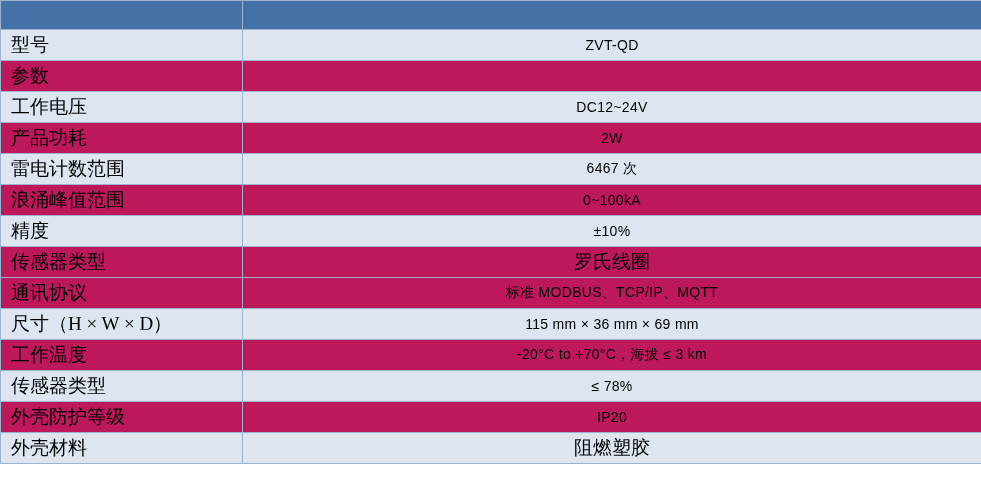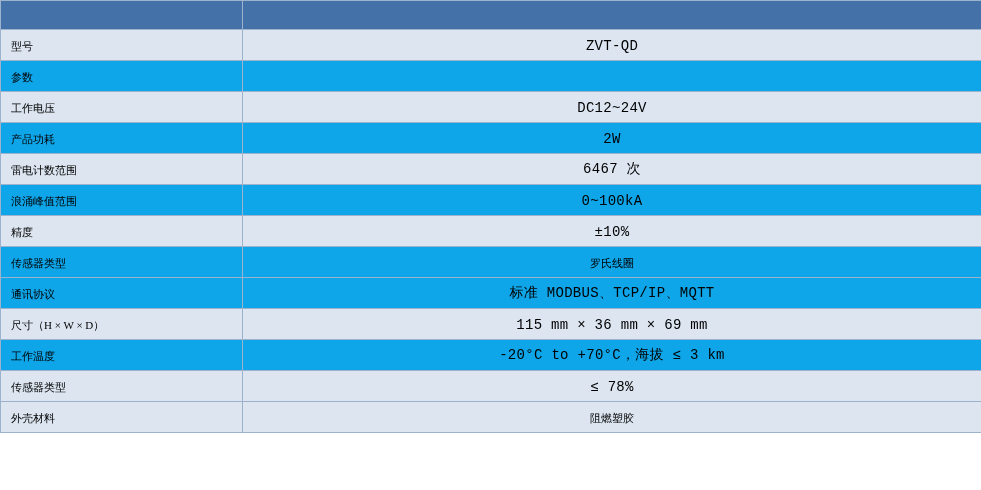--- a/index.html
+++ b/index.html
@@ -43,33 +43,33 @@
     background: #dce5f0;
   }
   td.cell.value {
     text-align: center;
     padding: 0 6px;
   }
   td.cell.label {
     text-align: left;
   }
   tr.white td.cell {
-    background: #0ea5e9;
+    background: #be185d;
   }
   tr.blue td.cell {
     background: #dce5f0;
   }
   .val-mono {
-    font-family: Liberation Mono, monospace;
+    font-family: Liberation Sans, sans-serif;
     font-size: 14px;
     letter-spacing: 0.3px;
   }
   .val-serif {
     font-family: "Liberation Serif", serif;
-    font-size: 11px;
+    font-size: 19px;
   }
 </style>
 </head>
 <body>
 
 <div class="spec-wrap">
   <table class="spec-table">
     <colgroup>
       <col class="col-label">
       <col class="col-value">
@@ -120,19 +120,23 @@
           <td class="cell value"><span class="val-mono">115 mm × 36 mm × 69 mm</span></td>
         </tr>
         <tr class="white">
           <td class="cell label"><span class="val-serif">工作温度</span></td>
           <td class="cell value"><span class="val-mono">-20°C to +70°C，海拔 ≤ 3 km</span></td>
         </tr>
         <tr class="blue">
           <td class="cell label"><span class="val-serif">传感器类型</span></td>
           <td class="cell value"><span class="val-mono">≤ 78%</span></td>
         </tr>
+        <tr class="white">
+          <td class="cell label"><span class="val-serif">外壳防护等级</span></td>
+          <td class="cell value"><span class="val-mono">IP20</span></td>
+        </tr>
         <tr class="blue">
           <td class="cell label"><span class="val-serif">外壳材料</span></td>
           <td class="cell value"><span class="val-serif">阻燃塑胶</span></td>
         </tr>
       </tbody>
   </table>
 </div>
 
 </body></html>

